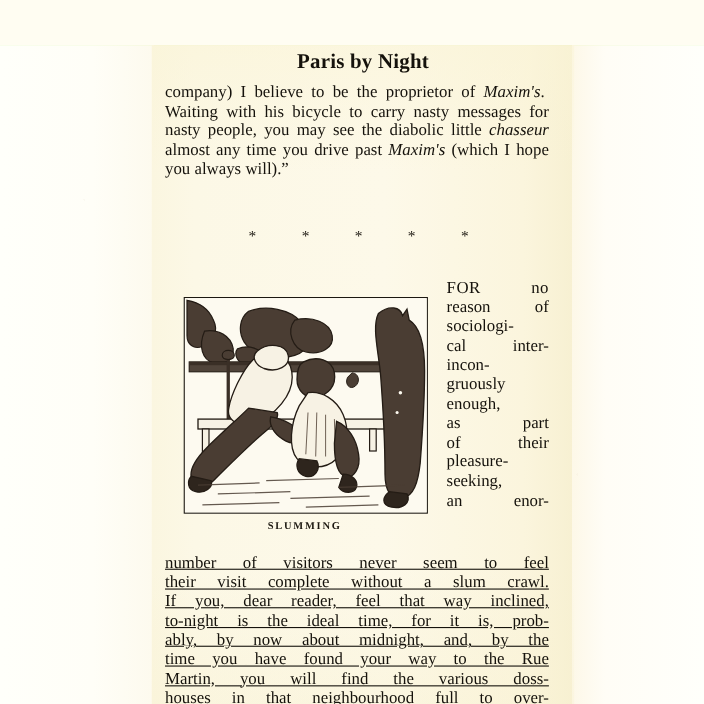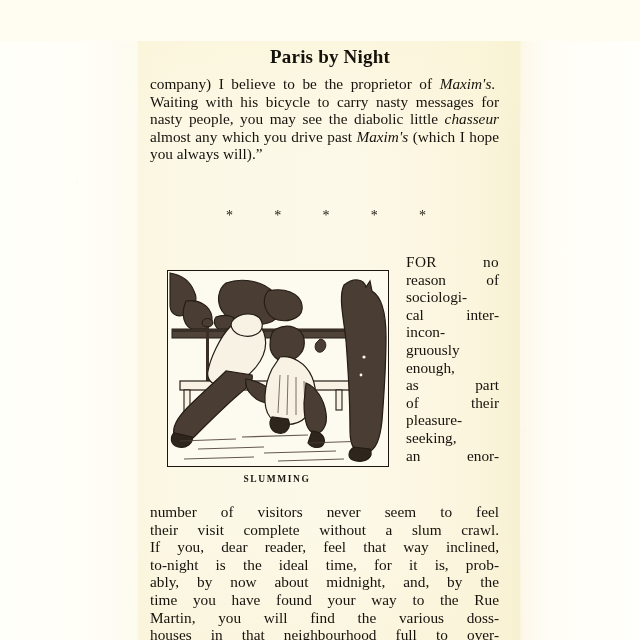--- a/index.html
+++ b/index.html
@@ -186,20 +186,21 @@
     position: absolute;
     left: 0;
     top: 462px;
     width: 349px;
   }
   .para-bottom .ln {
     display: block;
     text-align: justify;
     text-align-last: justify;
     white-space: nowrap;
+    text-decoration: underline;
   }
 
   .folio {
     position: absolute;
     left: 0;
     top: 608px;
     width: 349px;
     text-align: center;
     font-size: 15.5px;
     color: #15120c;
@@ -227,21 +228,21 @@
   <div class="paper"></div>
   <div class="gutter-right"></div>
   <div class="paper-shade"></div>
 
   <div class="content">
 
     <h1 class="page-title">Paris by Night</h1>
 
     <div class="para-top body-text">
       <span>company) I believe to be the proprietor of</span>
-      <em>Maxim's</em><span>.&nbsp; Waiting with his bicycle to carry nasty messages for nasty people, you may see the diabolic little </span><em>chasseur</em><span> almost any which you drive past </span><em>Maxim's</em><span> (which I hope you always will).”</span>
+      <em>Maxim's</em><span>.&nbsp; Waiting with his bicycle to carry nasty messages for nasty people, you may see the diabolic little </span><em>chasseur</em><span> almost any time you drive past </span><em>Maxim's</em><span> (which I hope you always will).”</span>
     </div>
 
     <div class="stars">
       <span>*</span>
       <span>*</span>
       <span>*</span>
       <span>*</span>
       <span>*</span>
     </div>
 

